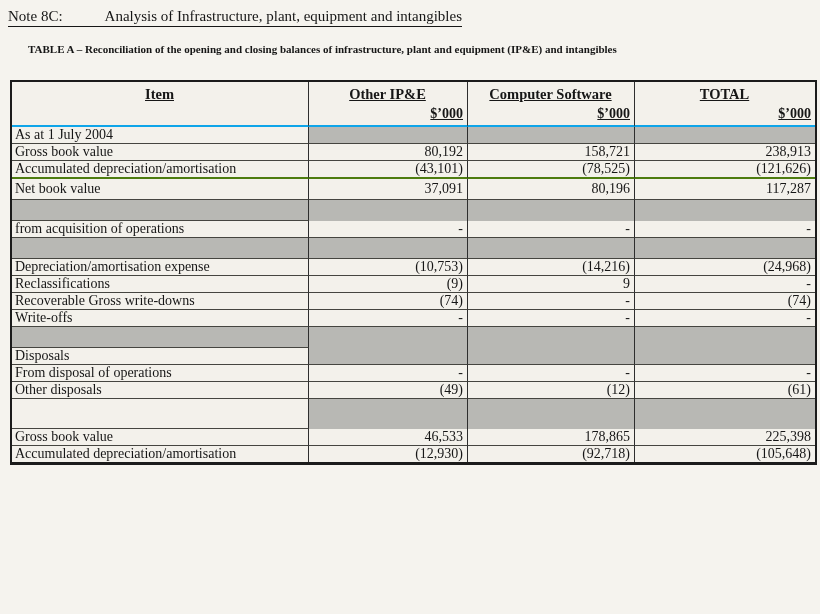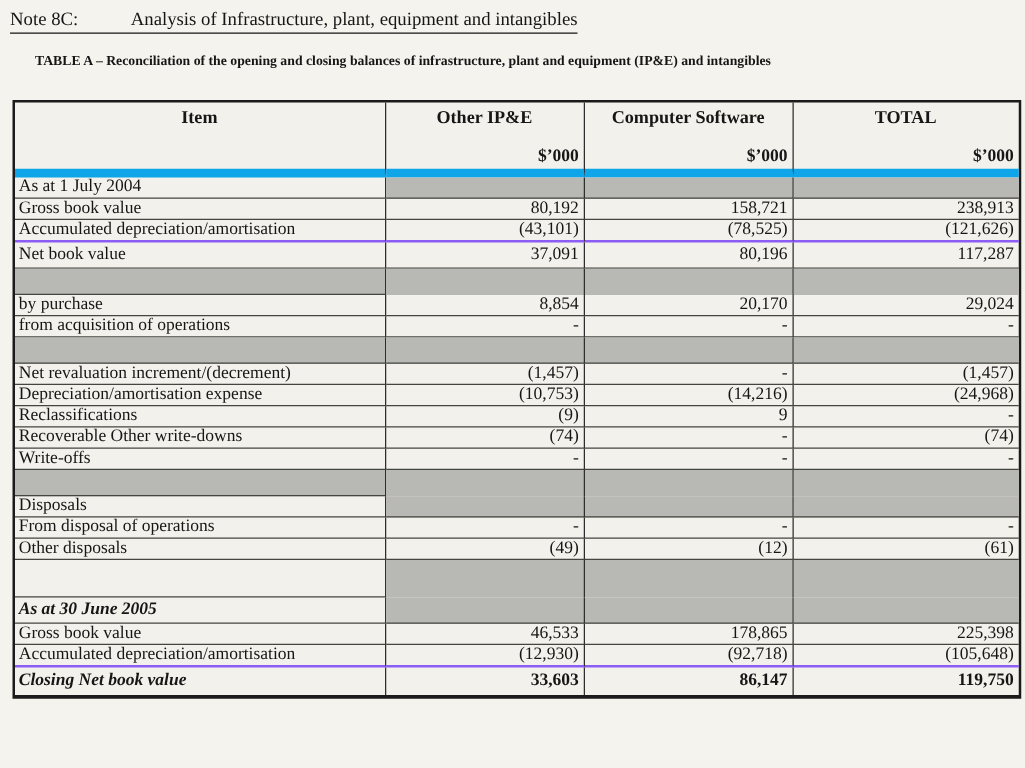--- a/index.html
+++ b/index.html
@@ -51,36 +51,36 @@
     padding:0 4px 0 3px;
     font-weight:normal;
     vertical-align:middle;
     overflow:hidden;
     white-space:nowrap;
   }
   th:last-child,td:last-child{border-right:none;}
   tbody tr:last-child td{border-bottom:none;}
 
   thead tr{height:45px;}
-  thead th{border-bottom:7px solid #0ea5e9;vertical-align:top;padding-top:4px;}
+  thead th{border-bottom:2px solid #0ea5e9;vertical-align:top;padding-top:4px;text-decoration:underline;}
   .h-name{text-align:center;font-weight:bold;font-size:14.5px;}
-  .h-unit{text-align:right;font-weight:bold;font-size:14px;margin-top:15px;min-height:17px;}
+  .h-unit{text-align:right;font-weight:bold;font-size:14px;margin-top:3px;min-height:17px;}
 
   tbody tr{height:14px;}
   td.lab{text-align:left;}
   td.num{text-align:right;}
   td.g{background:#b8b8b4;}
 
   tr.spacer{height:21px;}
   tr.spacer td{background:#b8b8b4;}
   tr.spacer td.wl{background:transparent;}
   tr.spacer-tall{height:30px;}
   td.cont{border-bottom:none;}          
 
-  tr.thickb td{border-bottom:2px solid #8b5cf6;} 
+  tr.thickb td{border-bottom:2px solid #4d7c0f;} 
   tr.subtotal{height:21px;margin-left:20px;}
   tr.closing{height:22px;}
   tr.closing td.lab{font-weight:bold;font-style:italic;}
   tr.closing td.num{font-weight:bold;}
   tr.sec-em td.lab{font-weight:bold;font-style:italic;}
   tr.sec-em{height:21px;}
 </style>
 </head>
 <body>
 
@@ -147,58 +147,46 @@
       </tr>
 
       <tr class="spacer">
         <td class="lab"></td>
         <td class="num cont"></td>
         <td class="num cont"></td>
         <td class="num cont"></td>
       </tr>
 
       <tr class="data">
-        <td class="lab">by purchase</td>
-        <td class="num">8,854</td>
-        <td class="num">20,170</td>
-        <td class="num">29,024</td>
-      </tr>
-      <tr class="data">
         <td class="lab">from acquisition of operations</td>
         <td class="num">-</td>
         <td class="num">-</td>
         <td class="num">-</td>
       </tr>
 
       <tr class="spacer">
         <td class="lab"></td>
         <td class="num"></td>
         <td class="num"></td>
         <td class="num"></td>
       </tr>
       <tr class="data">
-        <td class="lab">Net revaluation increment/(decrement)</td>
-        <td class="num">(1,457)</td>
-        <td class="num">-</td>
-        <td class="num">(1,457)</td>
-      </tr>
-      <tr class="data">
         <td class="lab">Depreciation/amortisation expense</td>
         <td class="num">(10,753)</td>
         <td class="num">(14,216)</td>
         <td class="num">(24,968)</td>
       </tr>
       <tr class="data">
         <td class="lab">Reclassifications</td>
         <td class="num">(9)</td>
         <td class="num">9</td>
         <td class="num">-</td>
       </tr>
       <tr class="data">
-        <td class="lab">Recoverable Other write-downs</td>
+        <td class="lab">Recoverable Gross write-downs</td>
         <td class="num">(74)</td>
         <td class="num">-</td>
         <td class="num">(74)</td>
       </tr>
       <tr class="data">
         <td class="lab">Write-offs</td>
         <td class="num">-</td>
         <td class="num">-</td>
         <td class="num">-</td>
       </tr>
@@ -229,39 +217,27 @@
         <td class="num">(61)</td>
       </tr>
 
       <tr class="spacer spacer-tall">
         <td class="lab wl"></td>
         <td class="num cont"></td>
         <td class="num cont"></td>
         <td class="num cont"></td>
       </tr>
 
-      <tr class="sec sec-em">
-        <td class="lab">As at 30 June 2005</td>
-        <td class="num g"></td>
-        <td class="num g"></td>
-        <td class="num g"></td>
-      </tr>
       <tr class="data">
         <td class="lab">Gross book value</td>
         <td class="num">46,533</td>
         <td class="num">178,865</td>
         <td class="num">225,398</td>
       </tr>
       <tr class="data thickb">
         <td class="lab">Accumulated depreciation/amortisation</td>
         <td class="num">(12,930)</td>
         <td class="num">(92,718)</td>
         <td class="num">(105,648)</td>
       </tr>
-      <tr class="closing">
-        <td class="lab">Closing Net book value</td>
-        <td class="num">33,603</td>
-        <td class="num">86,147</td>
-        <td class="num">119,750</td>
-      </tr>
     </tbody>
   </table>
 </div>
 
 </body></html>

